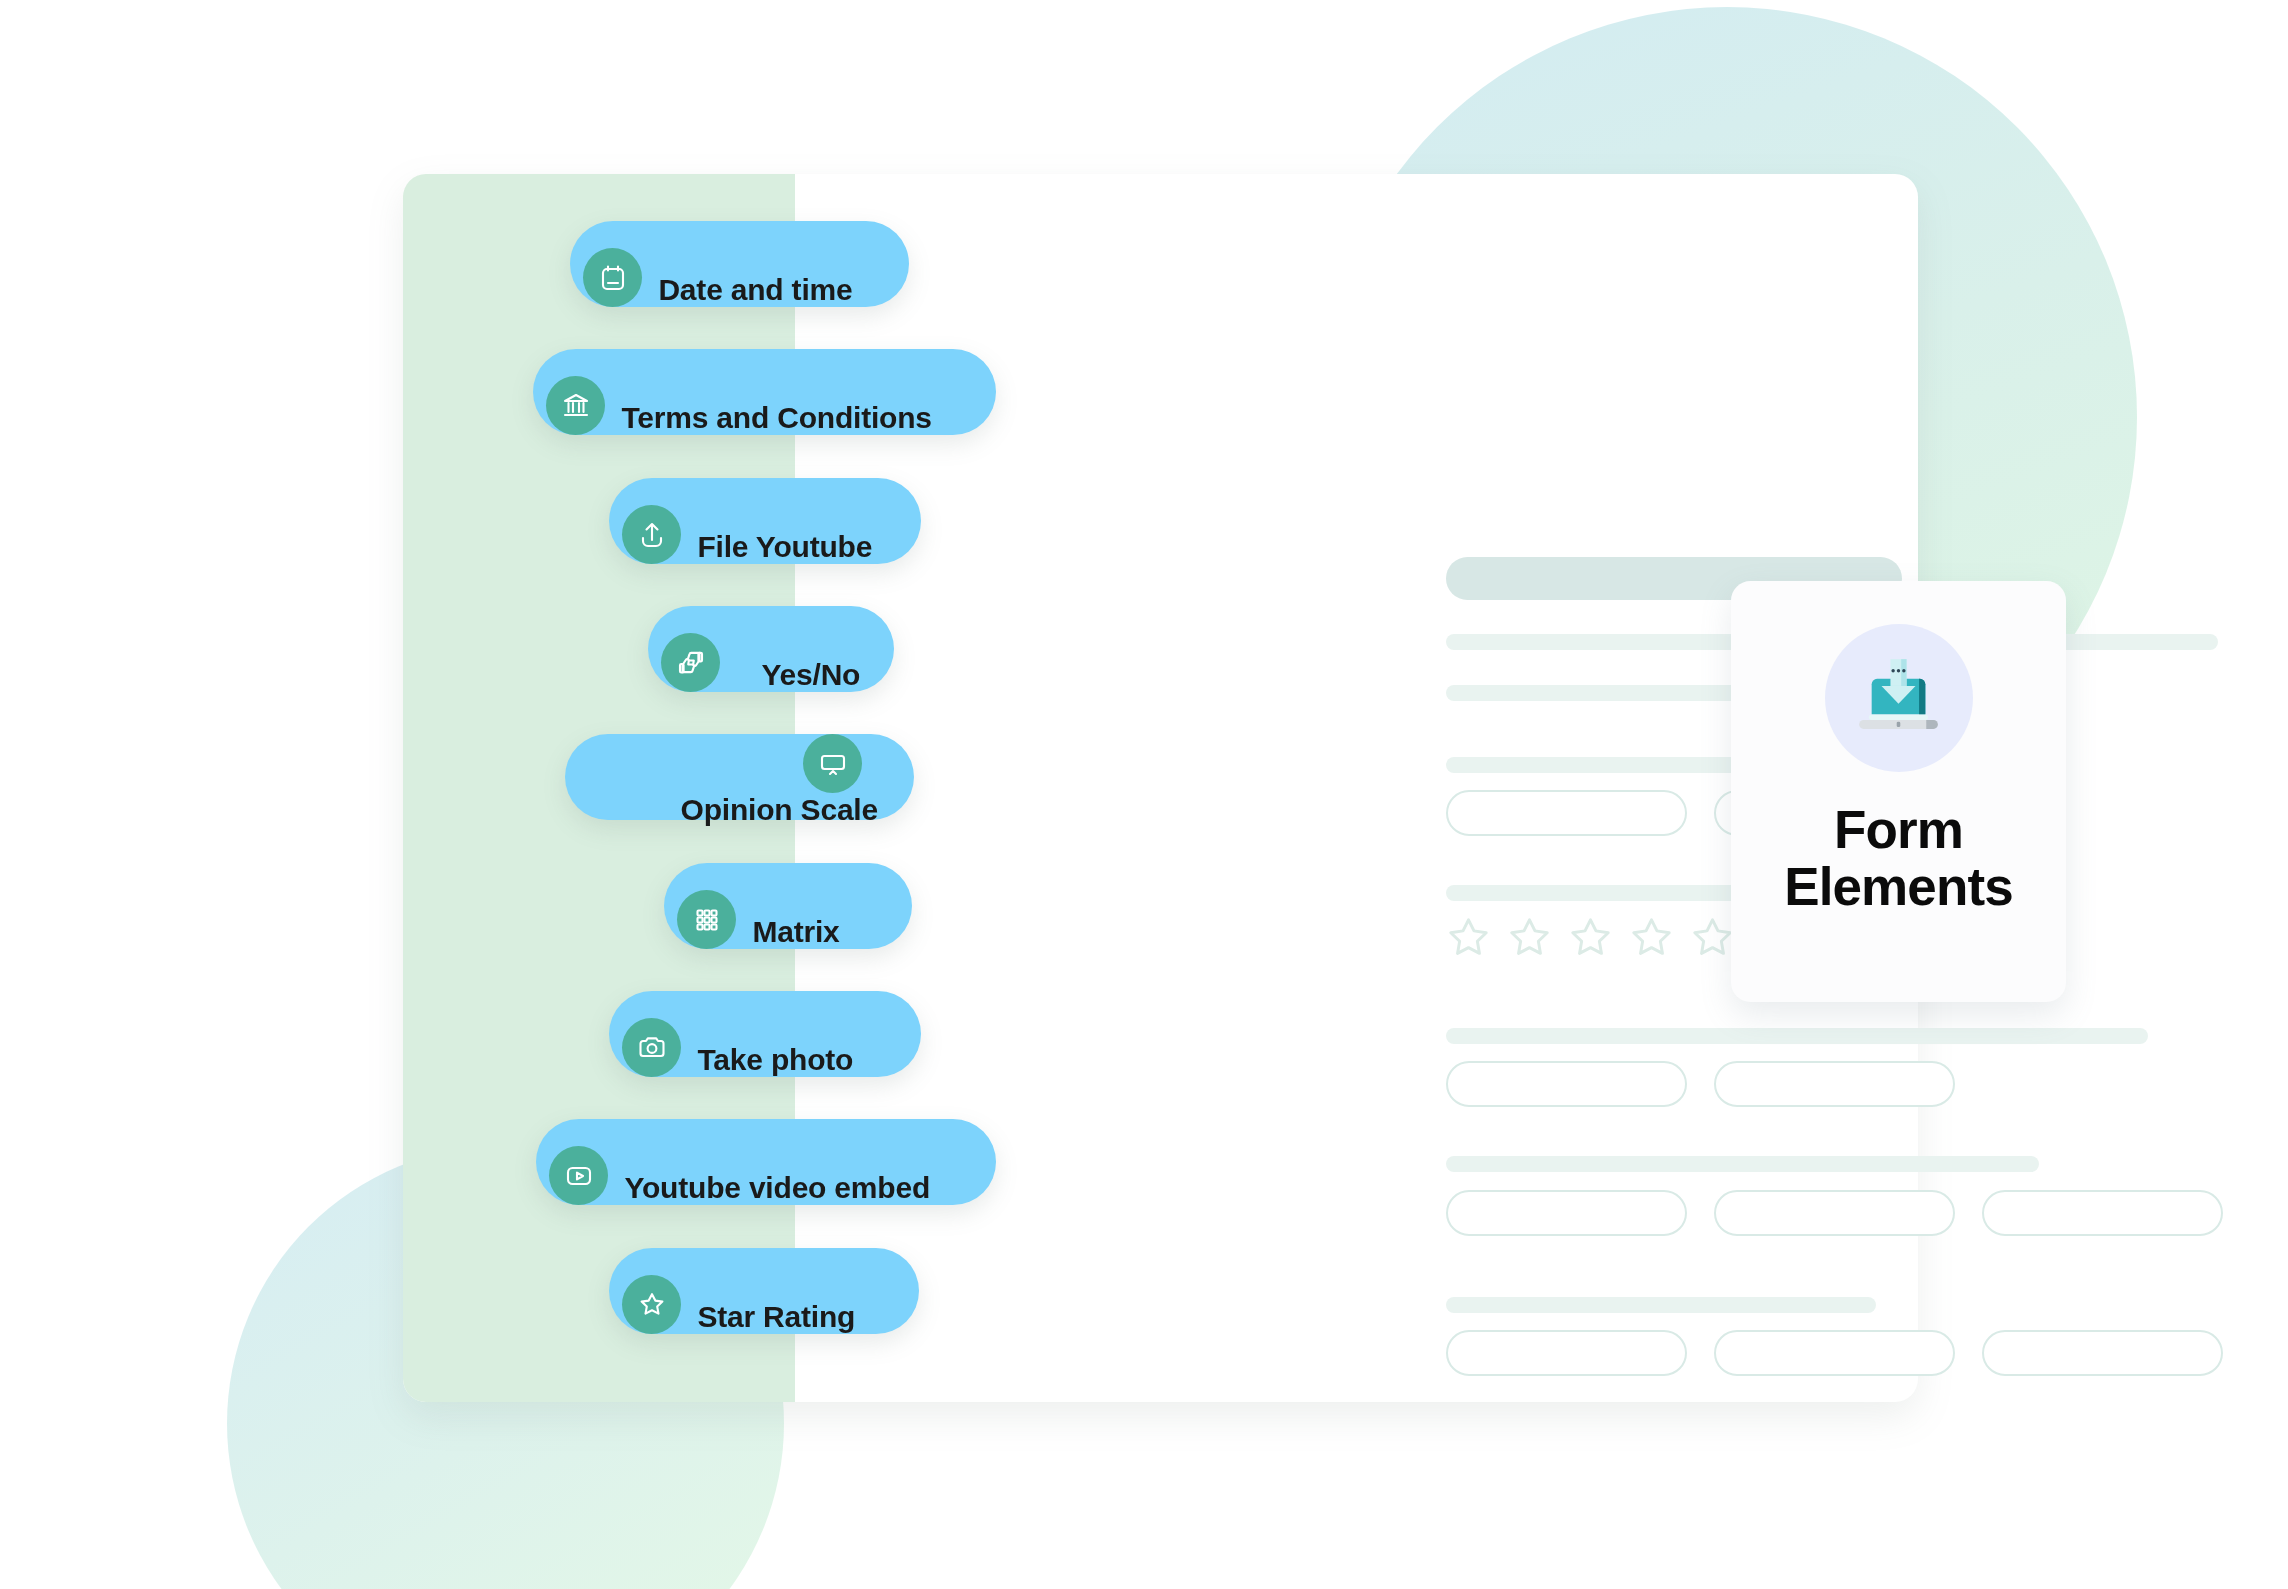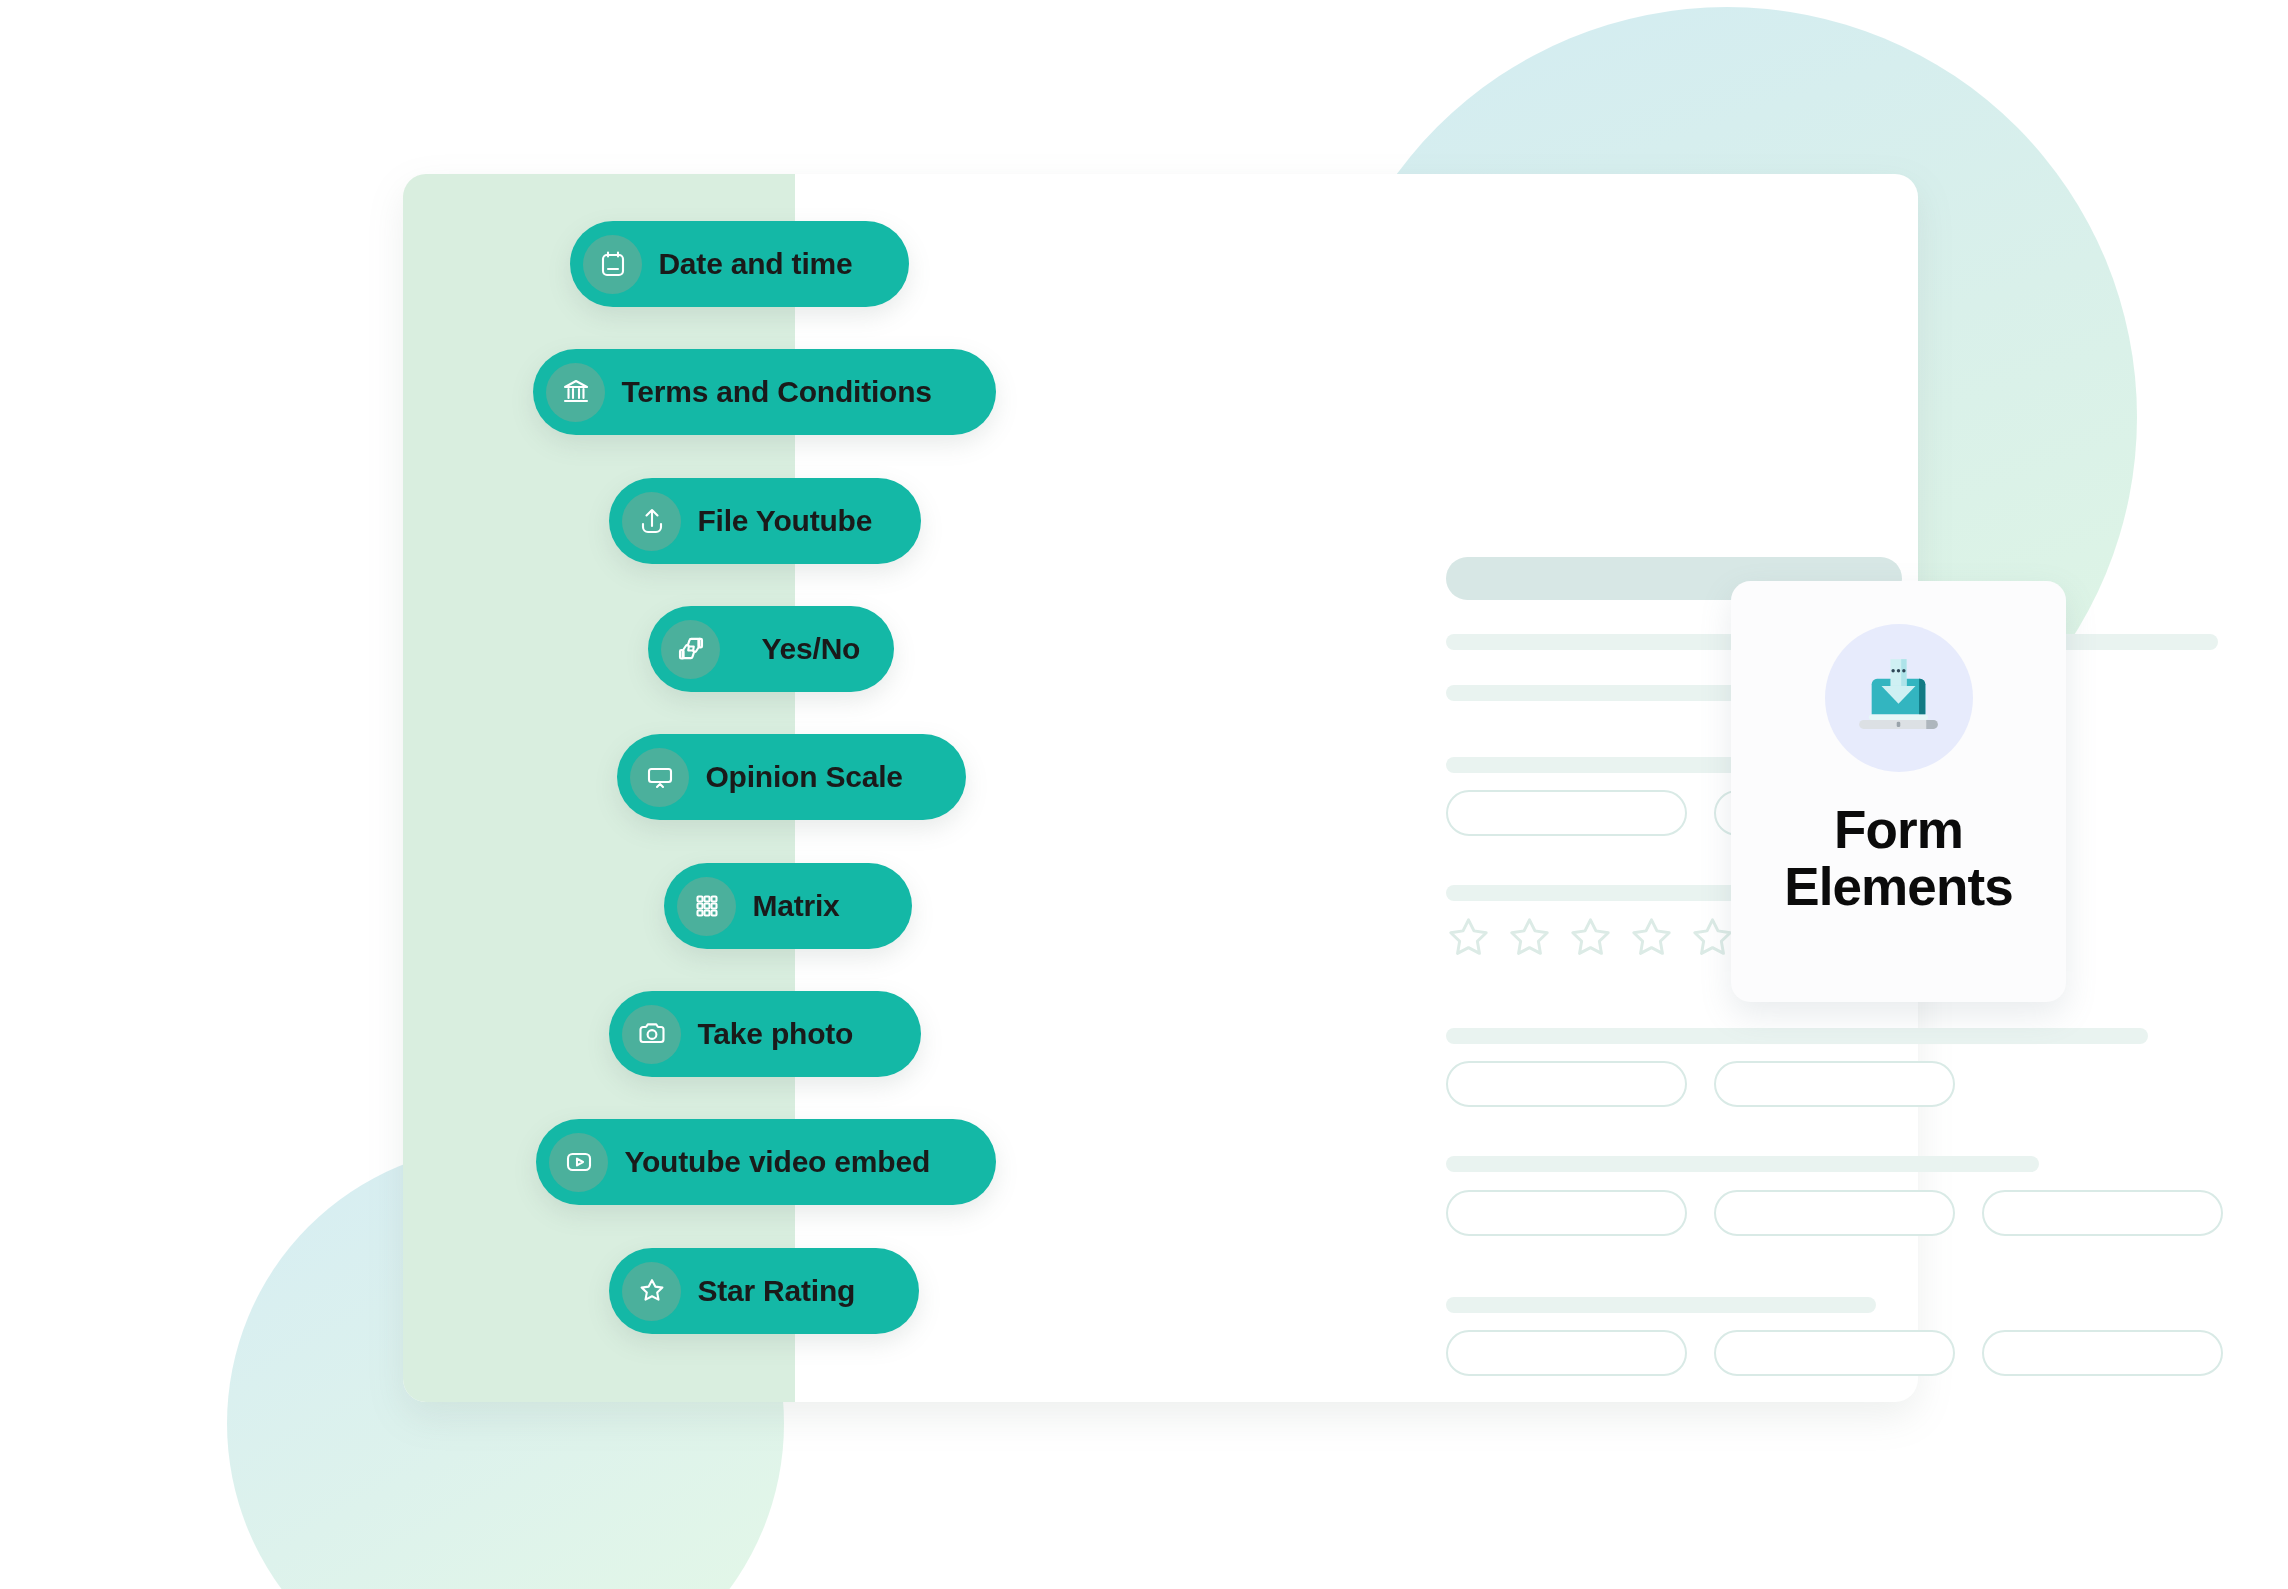--- a/index.html
+++ b/index.html
@@ -96,23 +96,23 @@
     position: absolute;
     left: 0;
     top: 0;
     width: 1069px;
     height: 1590px;
     pointer-events: none;
   }
   .pill {
     position: absolute;
     display: flex;
-    align-items: center;
+    align-items: flex-end;
     height: 86px;
-    background: #14b8a6;
+    background: #7dd3fc;
     border-radius: 43px;
     box-shadow: 0 9px 23px rgba(110, 130, 125, 0.16);
     padding-right: 36px;
     pointer-events: auto;
   }
   .pill-icon {
     flex: none;
     width: 59px;
     height: 59px;
     margin-left: 13.4px;
@@ -265,21 +265,21 @@
         <span class="pill-icon">
           <svg width="32" height="32" viewBox="0 0 32 32">
             <path d="M12 26v-6.5l3.4-5.2a1.6 1.6 0 0 1 2.9 1.1L17.7 19h4.1a1.7 1.7 0 0 1 1.6 2.2l-1.4 4.2a1.7 1.7 0 0 1-1.6 1.2H12Z" transform="translate(-4.5,-1.5)" stroke="#ffffff" stroke-width="2.1" fill="none" stroke-linecap="round" stroke-linejoin="round"></path>
             <rect x="5.5" y="18.5" width="3.6" height="8.5" rx="1.2" transform="translate(-0.5,-1.5)" stroke="#ffffff" stroke-width="2.1" fill="none" stroke-linecap="round" stroke-linejoin="round"></rect>
             <path d="M20 6v6.5l-3.4 5.2a1.6 1.6 0 0 1-2.9-1.1L14.3 13h-4.1a1.7 1.7 0 0 1-1.6-2.2l1.4-4.2A1.7 1.7 0 0 1 11.6 5.4H20Z" transform="translate(4.5,0.5)" stroke="#ffffff" stroke-width="2.1" fill="none" stroke-linecap="round" stroke-linejoin="round"></path>
             <rect x="22.9" y="5.4" width="3.6" height="8.5" rx="1.2" transform="translate(0.5,0.5)" stroke="#ffffff" stroke-width="2.1" fill="none" stroke-linecap="round" stroke-linejoin="round"></rect>
           </svg>
         </span>
         <span class="pill-label">Yes/No</span>
       </div>
-      <div class="pill" style="left: 617px; top: 734px; width: 349px;">
+      <div class="pill" style="left: 565px; top: 734px; width: 349px; flex-direction: column;">
         <span class="pill-icon">
           <svg width="32" height="32" viewBox="0 0 32 32">
             <rect x="5" y="8" width="22" height="13" rx="2.5" stroke="#ffffff" stroke-width="2.1" fill="none" stroke-linecap="round" stroke-linejoin="round"></rect>
             <path d="M13 26l3-3 3 3" stroke="#ffffff" stroke-width="2.1" fill="none" stroke-linecap="round" stroke-linejoin="round"></path>
           </svg>
         </span>
         <span class="pill-label">Opinion Scale</span>
       </div>
       <div class="pill" style="left: 664px; top: 863px; width: 248px;">
         <span class="pill-icon">

